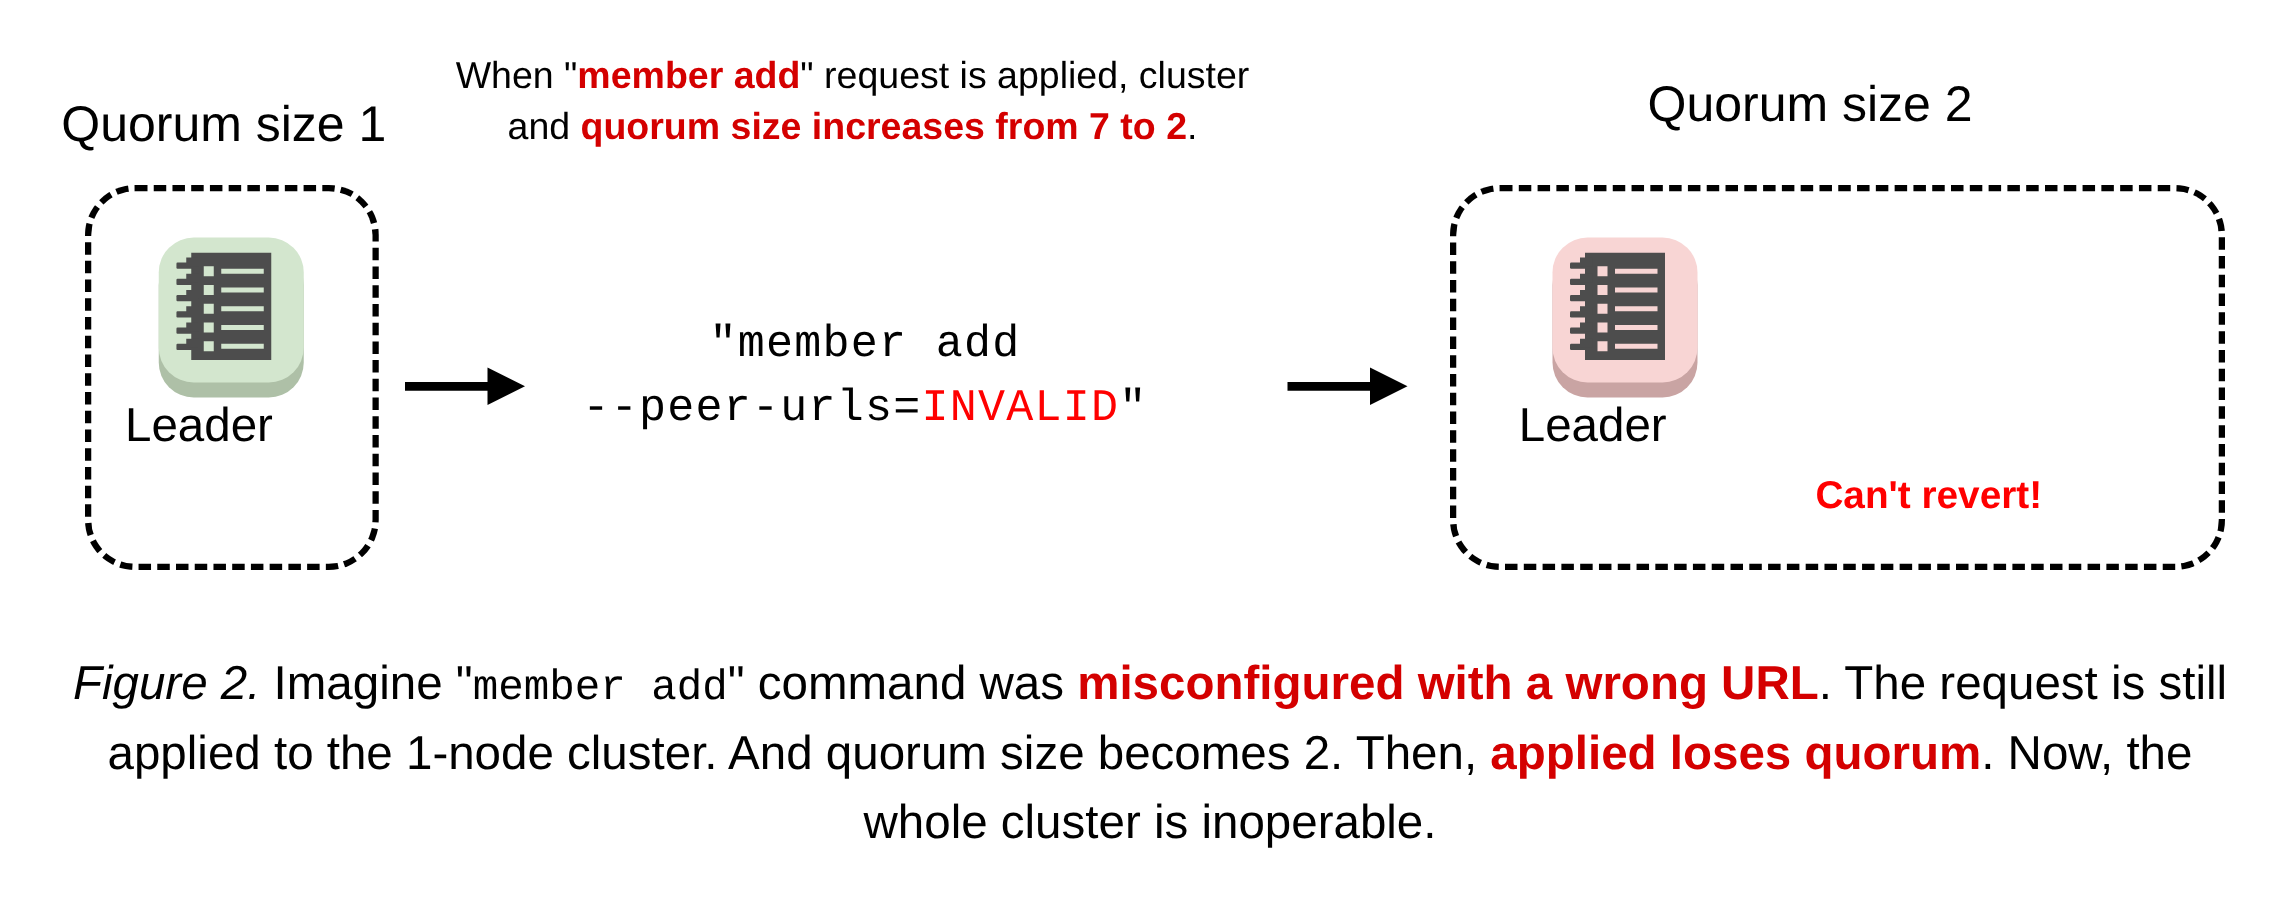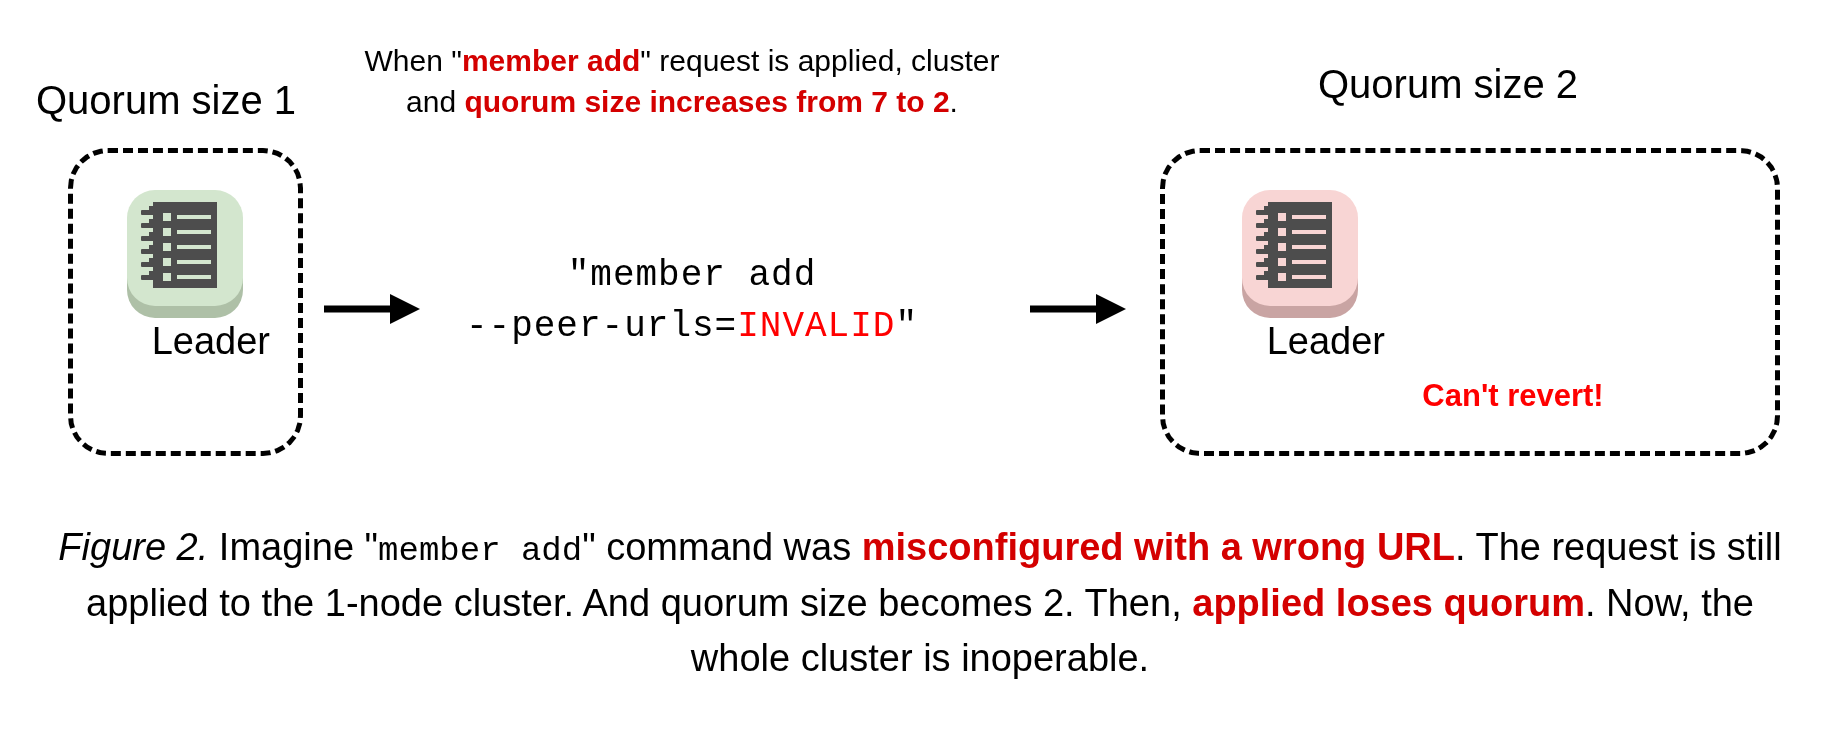--- a/index.html
+++ b/index.html
@@ -30,21 +30,21 @@
     font-family: "Liberation Mono", "DejaVu Sans Mono", monospace;
   }
 
   
   .quorum-label {
     font-size: 40px;
     line-height: 1;
     white-space: nowrap;
     color: #000;
   }
-  #quorum-left-label  { left: 36px;  top: 80px; }
+  #quorum-left-label  { left: 49px;  top: 80px; }
   #quorum-right-label { left: 1318px; top: 64px; }
 
   
   .cluster-box {
     border: 5px dashed #000000;
     border-radius: 40px;
     box-sizing: border-box;
     background: transparent;
   }
   #cluster-left {
@@ -57,21 +57,21 @@
     left: 1160px;
     top: 148px;
     width: 620px;
     height: 308px;
   }
 
   
   .node {
     position: absolute;
     width: 170px;
-    text-align: right;
+    text-align: left;
   }
   #node-left  { left: 100px;  top: 186px; }
   #node-right { left: 1215px; top: 186px; }
 
   .node-icon-wrap {
     position: relative;
     width: 124px;
     height: 132px;
     margin: 0 auto 4px auto;
   }
@@ -141,21 +141,21 @@
     left: 1420px;
     top: 190px;
     width: 330px;
     text-align: center;
     font-size: 38px;
     font-style: italic;
     line-height: 1.28;
     color: #000;
   }
   #cant-revert {
-    left: 1348px;
+    left: 1378px;
     top: 378px;
     width: 330px;
     text-align: center;
     font-size: 31px;
     font-weight: bold;
     color: #ff0000;
     white-space: nowrap;
   }
 
   

